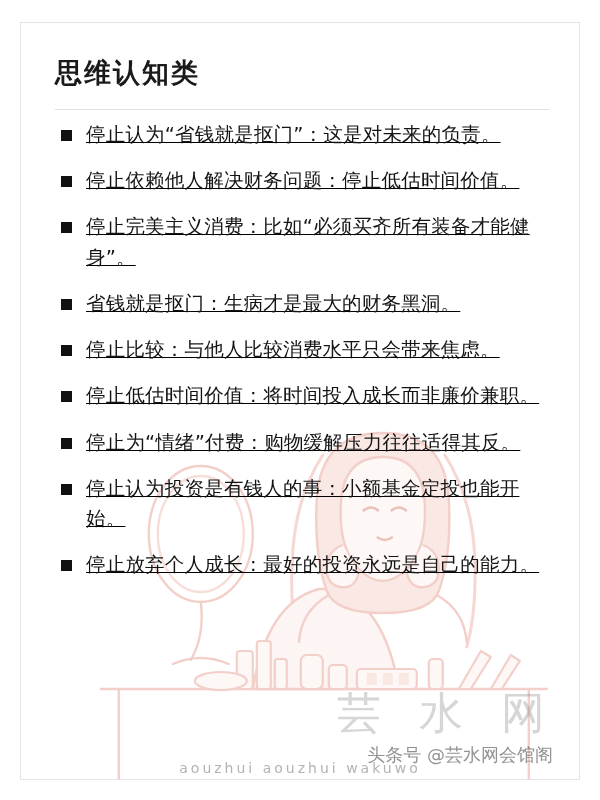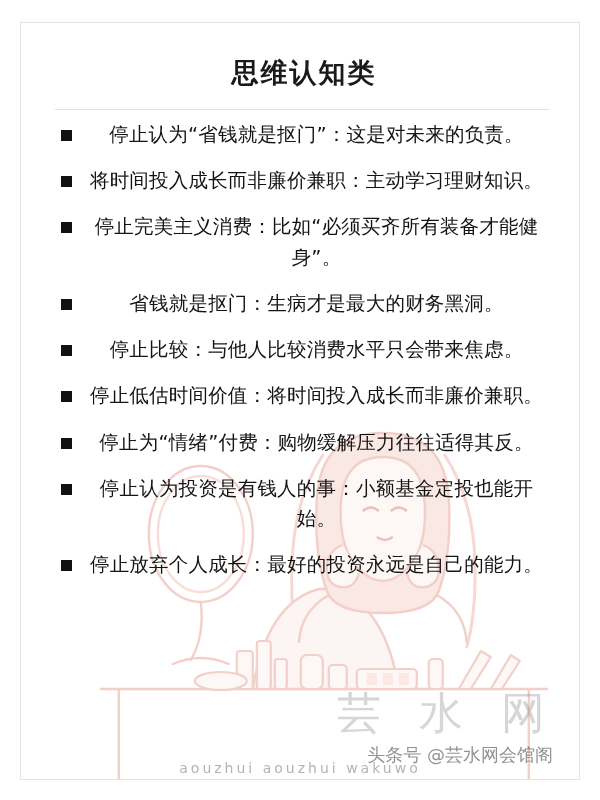--- a/index.html
+++ b/index.html
@@ -23,21 +23,20 @@
     overflow: hidden;
   }
   .card {
     position: relative;
     width: 100%;
     height: 100%;
     background: #ffffff;
     border: 1px solid #e4e4e4;
     box-sizing: border-box;
     overflow: hidden;
-    text-align: center;
   }
 
   
   .illustration {
     position: absolute;
     left: 50%;
     bottom: 0;
     transform: translateX(-46%);
     width: 520px;
     height: 420px;
@@ -67,20 +66,21 @@
   }
   .list {
     list-style: none;
     margin: 0;
     padding: 0 6px 0 4px;
   }
   .item {
     display: flex;
     align-items: flex-start;
     margin: 0 0 16px 0;
+    text-decoration: underline;
   }
   .bullet {
     flex: 0 0 auto;
     width: 11px;
     height: 11px;
     background: #111111;
     margin: 10px 14px 0 6px;
   }
   .item-text {
     flex: 1 1 auto;
@@ -188,21 +188,21 @@
       <div class="title">思维认知类</div>
       <div class="divider"></div>
 
       <ul class="list">
         <li class="item">
           <span class="bullet"></span>
           <span class="item-text">停止认为“省钱就是抠门”：这是对未来的负责。</span>
         </li>
         <li class="item">
           <span class="bullet"></span>
-          <span class="item-text">将时间投入成长而非廉价兼职：主动学习理财知识。</span>
+          <span class="item-text">停止依赖他人解决财务问题：停止低估时间价值。</span>
         </li>
         <li class="item">
           <span class="bullet"></span>
           <span class="item-text">停止完美主义消费：比如“必须买齐所有装备才能健身”。</span>
         </li>
         <li class="item">
           <span class="bullet"></span>
           <span class="item-text">省钱就是抠门：生病才是最大的财务黑洞。</span>
         </li>
         <li class="item">

